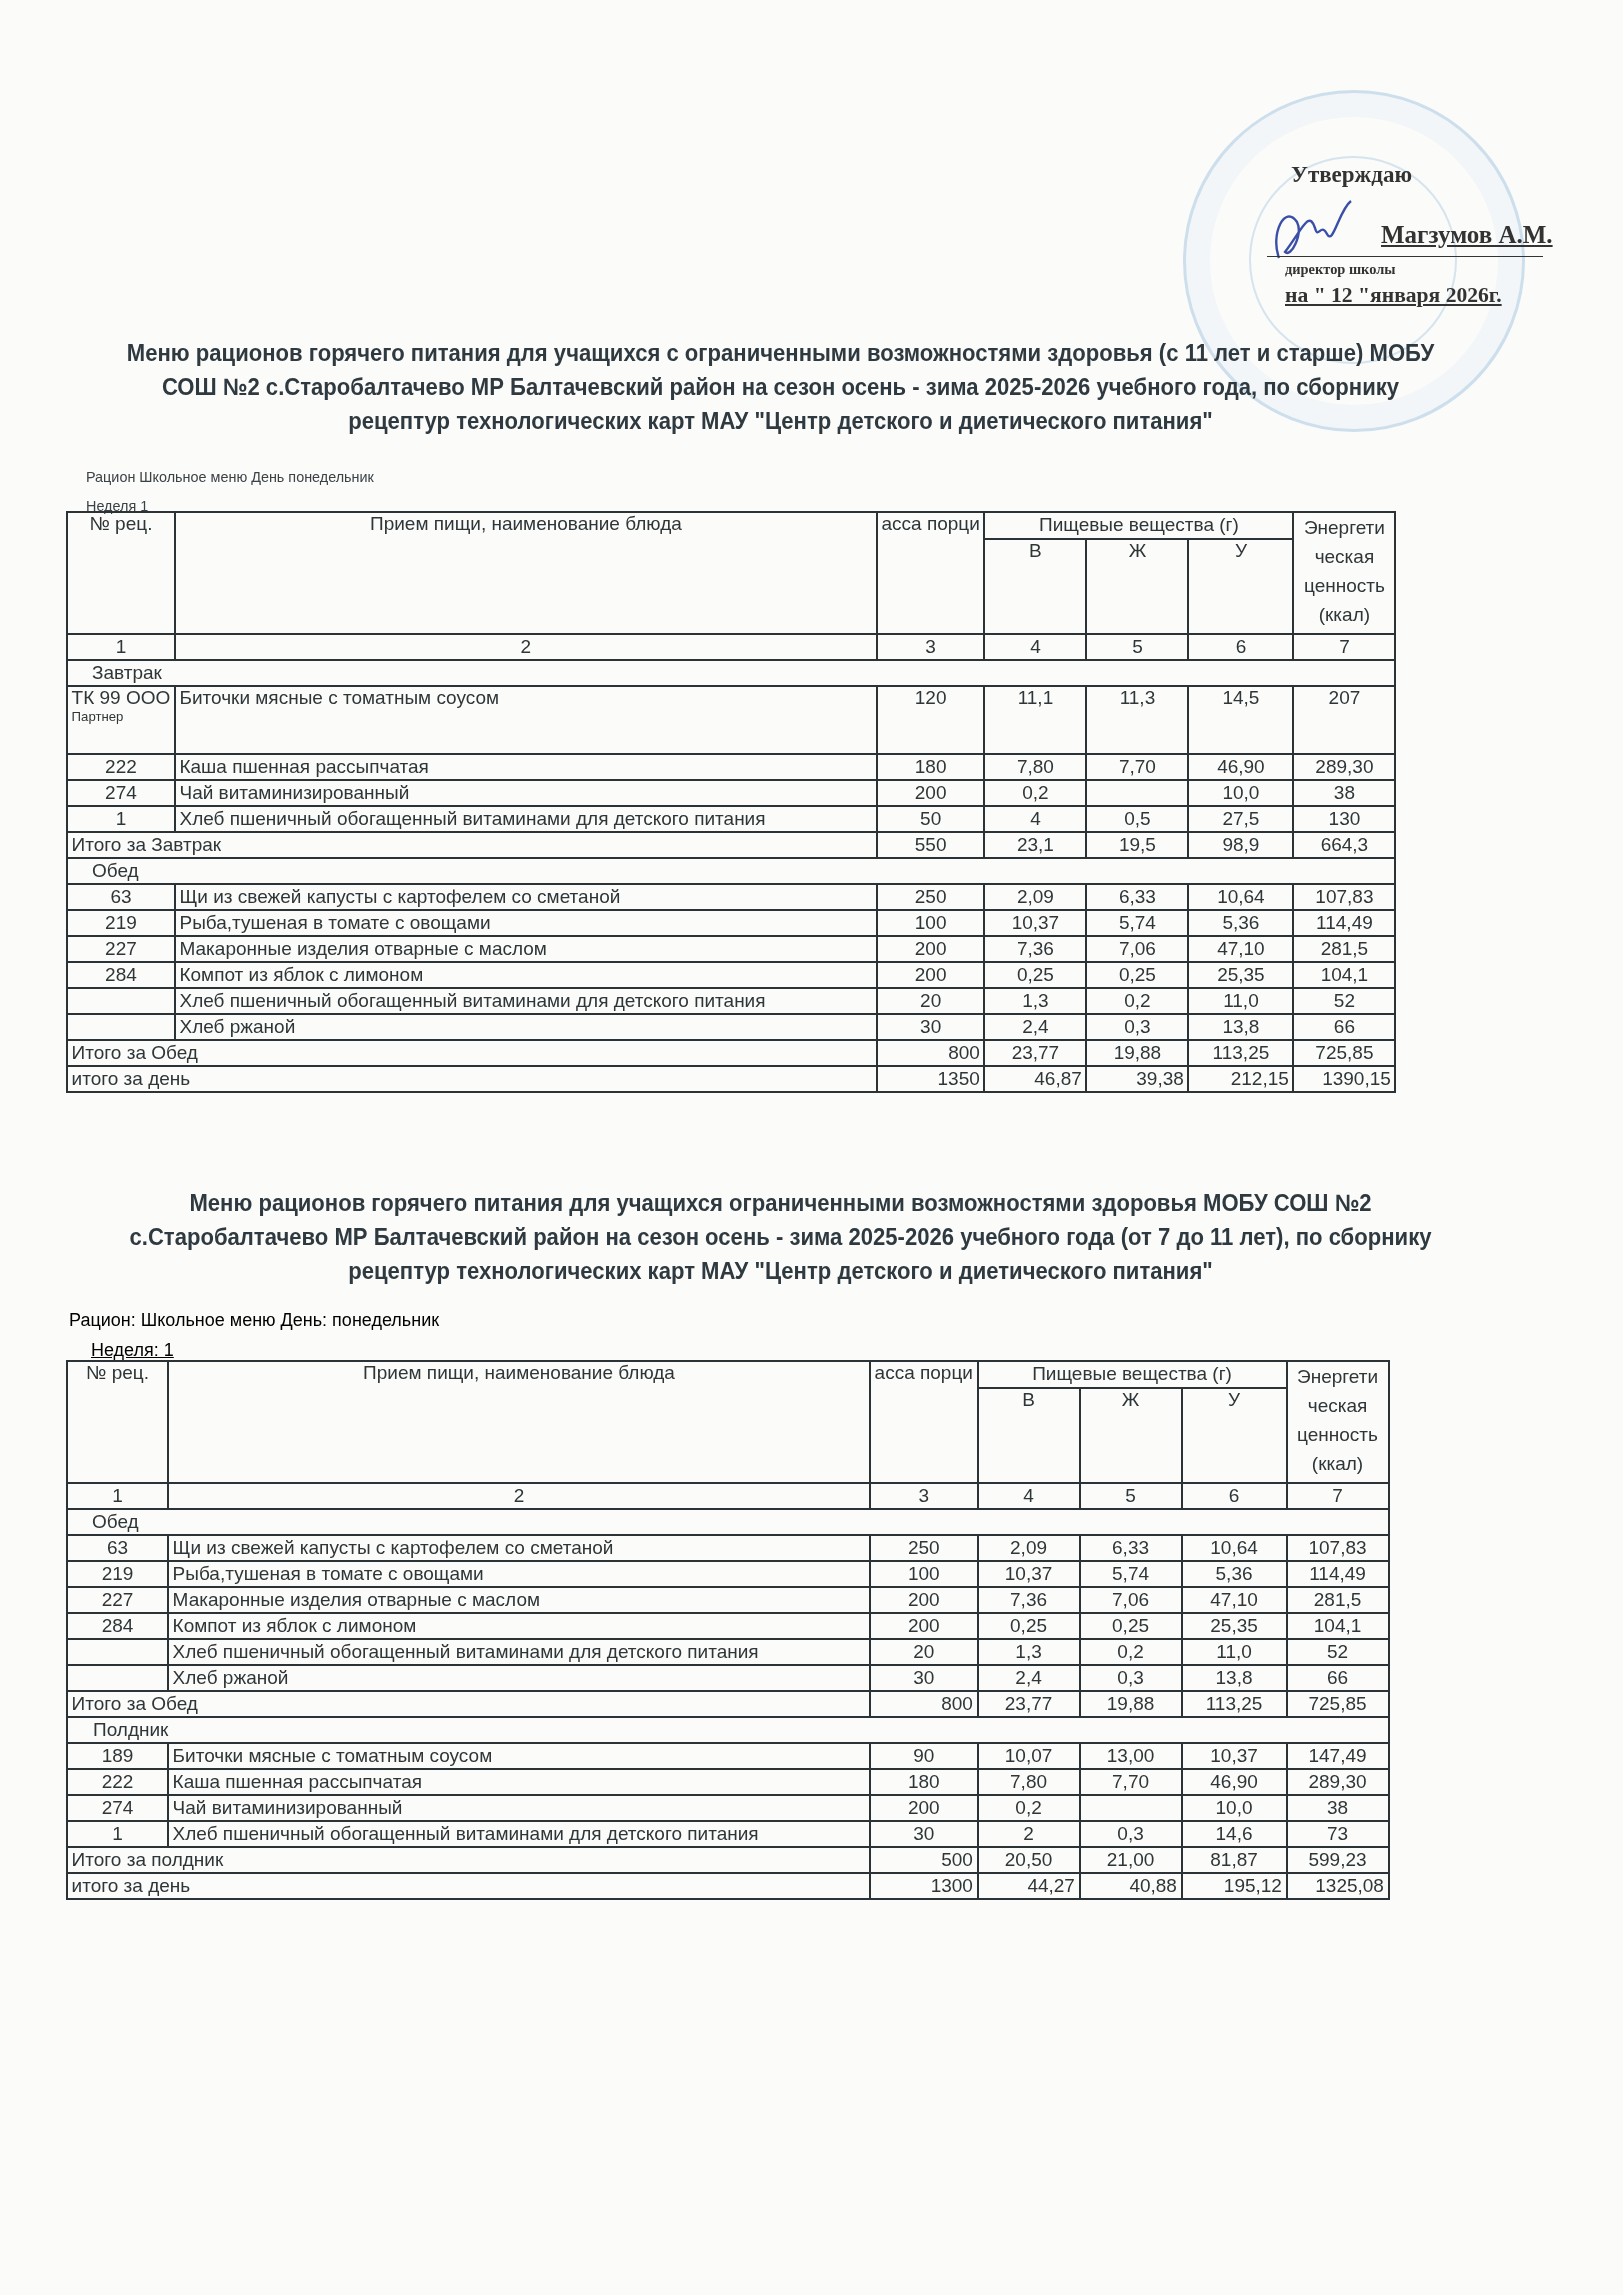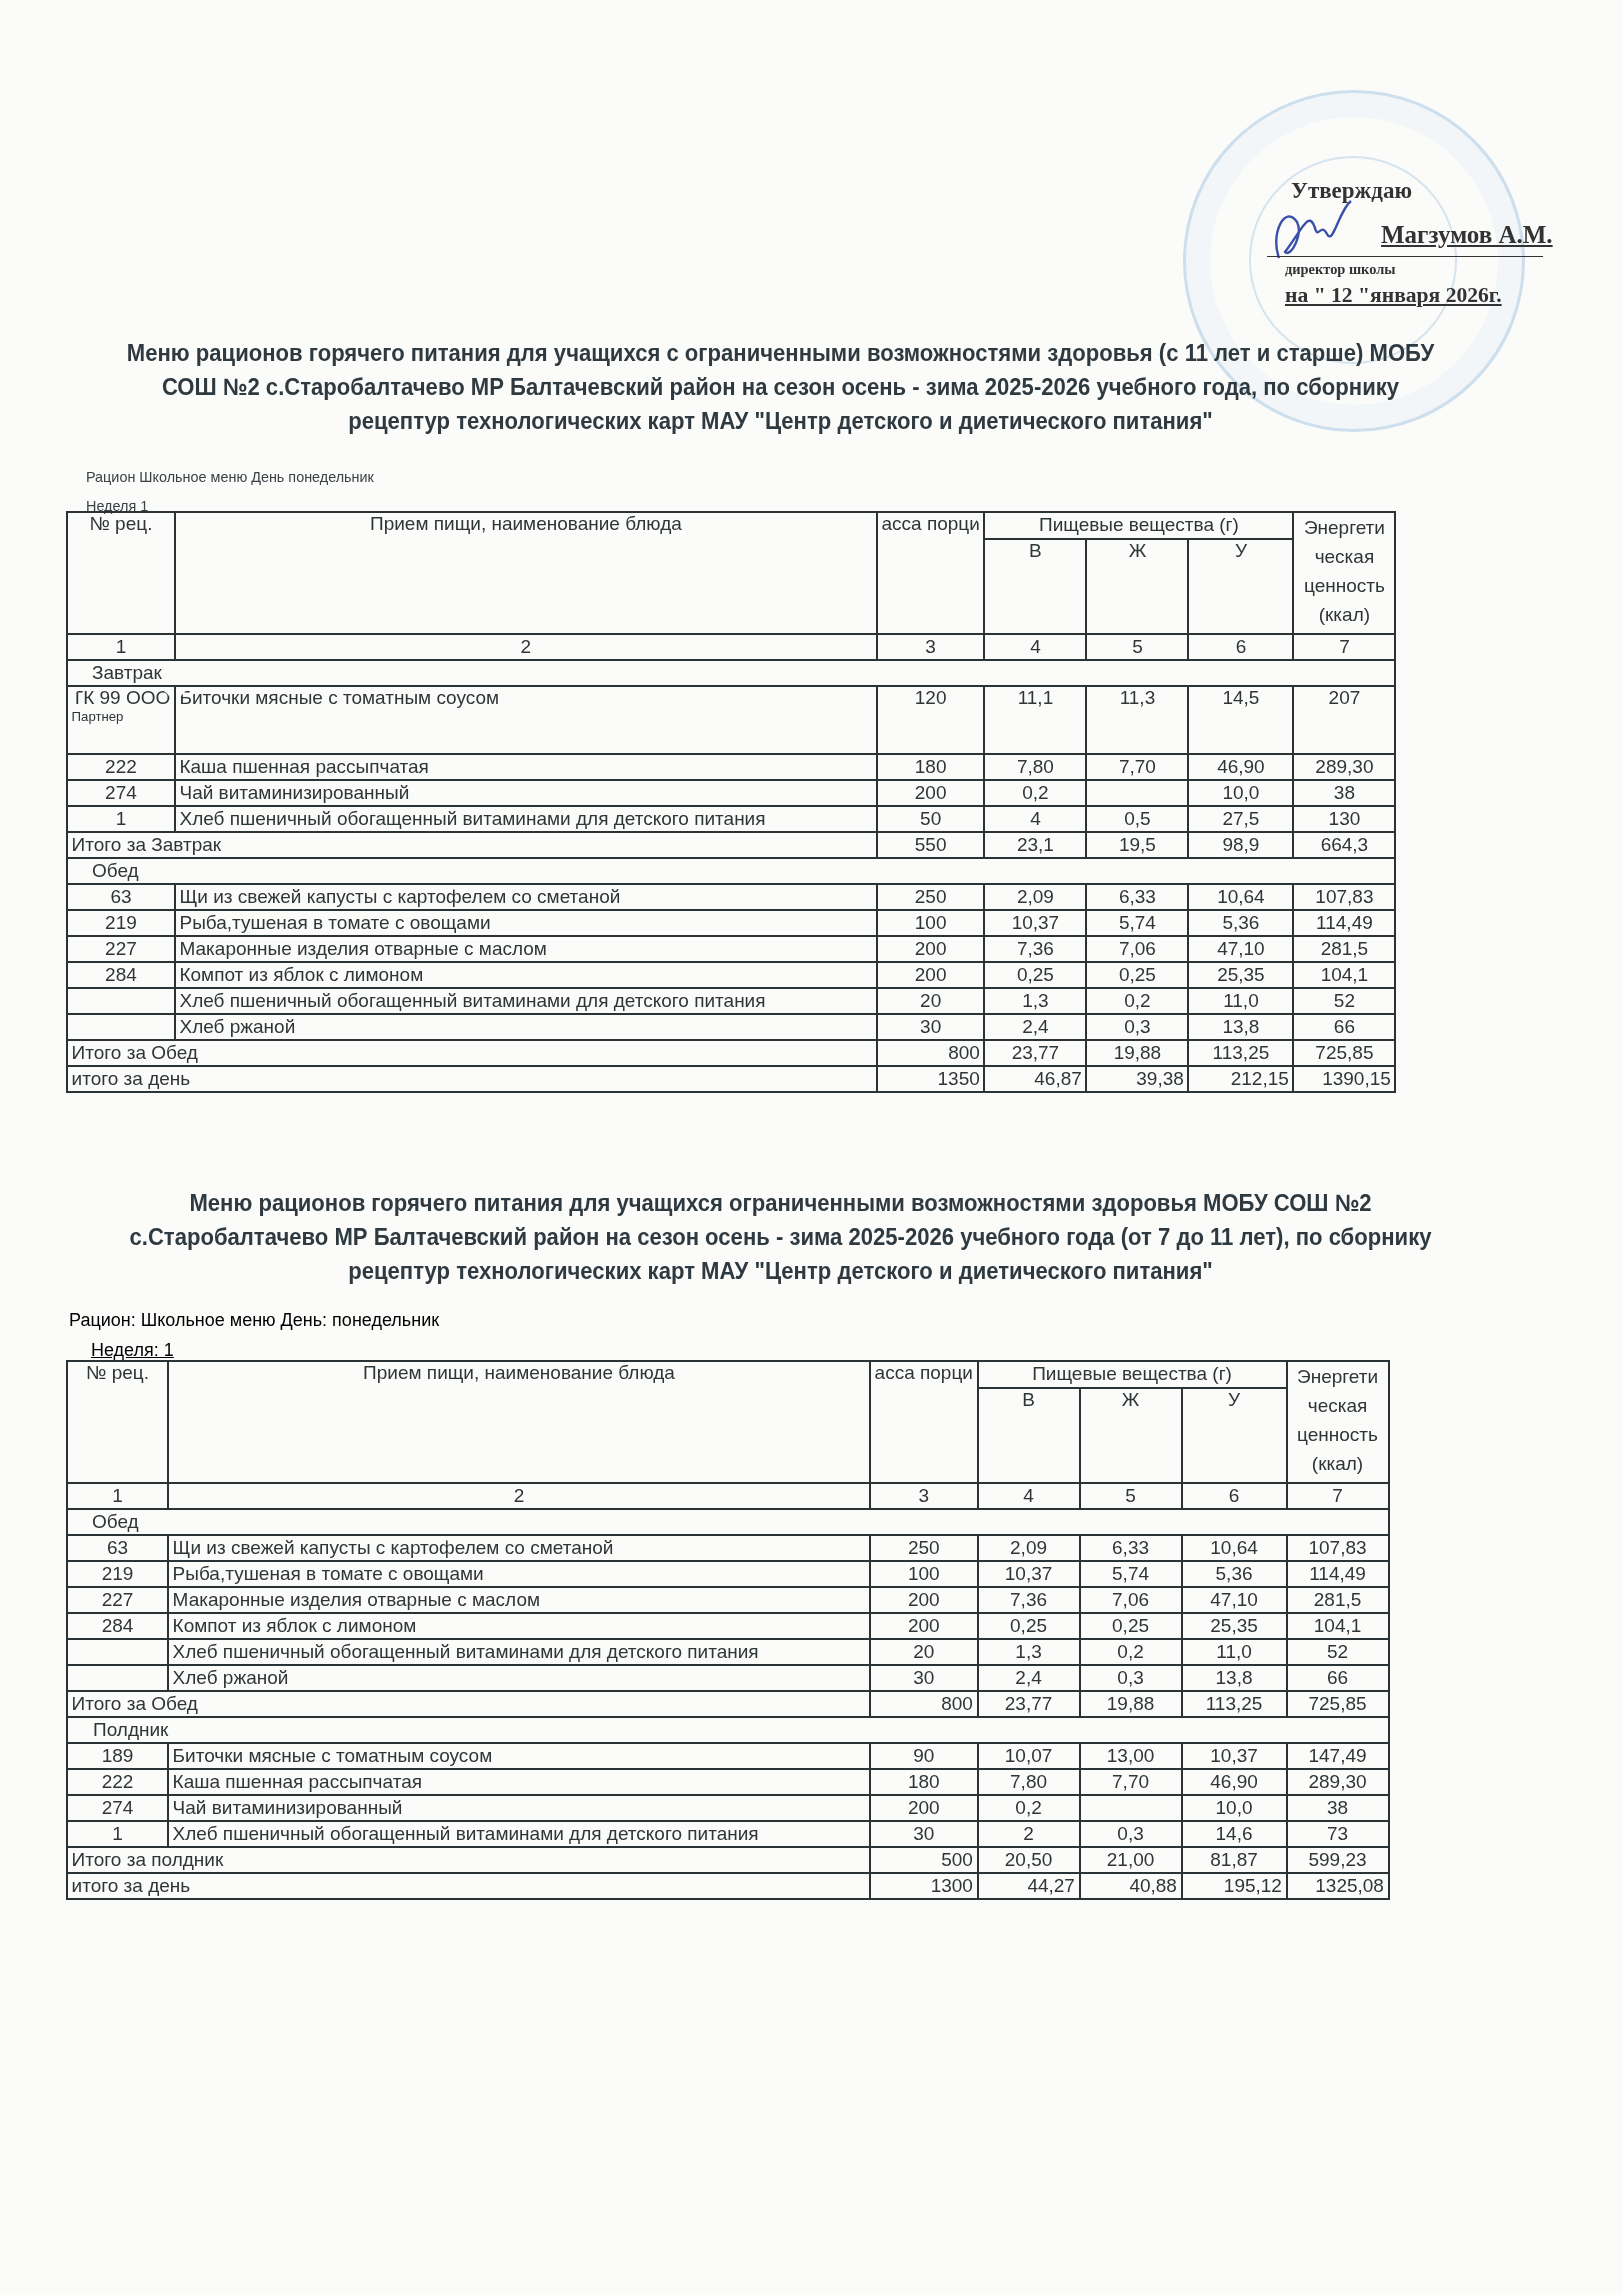--- a/index.html
+++ b/index.html
@@ -6,40 +6,40 @@
   body { width:1623px; height:2295px; position:relative; overflow:hidden;
          font-family:"Liberation Sans", sans-serif; color:#2b3236; }
   .page { position:absolute; left:0; top:0; width:1623px; height:2295px; background:#fbfbfa; }
 
   
   .approve { position:absolute; left:1201px; top:162px; width:360px; font-family:"Liberation Serif", serif; }
   .stamp { position:absolute; left:1183px; top:90px; width:336px; height:336px; border-radius:50%;
            border:3.6px solid rgba(120,170,210,0.35); box-shadow: inset 0 0 0 24px rgba(180,210,235,0.12); }
   .stamp-inner { position:absolute; left:1249px; top:156px; width:204px; height:204px; border-radius:50%;
            border:2.4px solid rgba(120,170,210,0.28); }
-  .approve .title { position:absolute; left:90px; top:16px; font-size:23px; font-weight:bold; color:#333;text-align:right; }
+  .approve .title { position:absolute; left:90px; top:0; font-size:23px; font-weight:bold; color:#333;text-align:right; }
   .approve .sig { position:absolute; left:66px; top:36px; width:96px; height:72px; }
   .approve .name { position:absolute; left:180px; top:59px; font-size:25px; font-weight:bold; text-decoration:underline; color:#333; }
   .approve .line1 { position:absolute; left:66px; top:94px; width:276px; border-bottom:1.8px solid #333; }
   .approve .role { position:absolute; left:84px; top:99px; font-size:14.4px; font-weight:bold; color:#333; }
   .approve .date { position:absolute; left:84px; top:121px; font-size:21.6px; font-weight:bold; text-decoration:underline; color:#333; }
 
   .doc-title { position:absolute; left:60px; width:1441px; text-align:center; font-weight:bold;
                font-size:24px; line-height:34px; color:#2f3a40; transform:scaleX(0.92); transform-origin:center; }
   .meta { position:absolute; left:69px; font-size:14.4px; color:#3a4246;margin-left:17px; }
   .meta2 { position:absolute; left:69px; font-size:18px; color:#000000; }
   .u { text-decoration:underline; }
 
   table.menu { position:absolute; left:66px; border-collapse:collapse; table-layout:fixed;
                font-size:19px; color:#2f3638; }
   table.menu td { border:2.4px solid #2c3336; padding:0 3.6px; height:24px; vertical-align:middle; white-space:nowrap; overflow:hidden; }
   .c { text-align:center; }
   .r { text-align:right; }
   .l { text-align:left; }
-  .top { vertical-align:top !important;border-radius:22px; }
+  .top { vertical-align:top !important; }
   .sec td { border-left:2.4px solid #2c3336; }
   .hdr td { font-size:19px; }
 
   .footer { position:absolute; left:870px; top:1975px; font-size:18px; color:#2f3a40; }
   .footer .lbl { text-decoration:underline; }
   .footer .sig2 { display:inline-block; width:90px; height:72px; vertical-align:middle; }
 </style>
 </head>
 <body>
 

